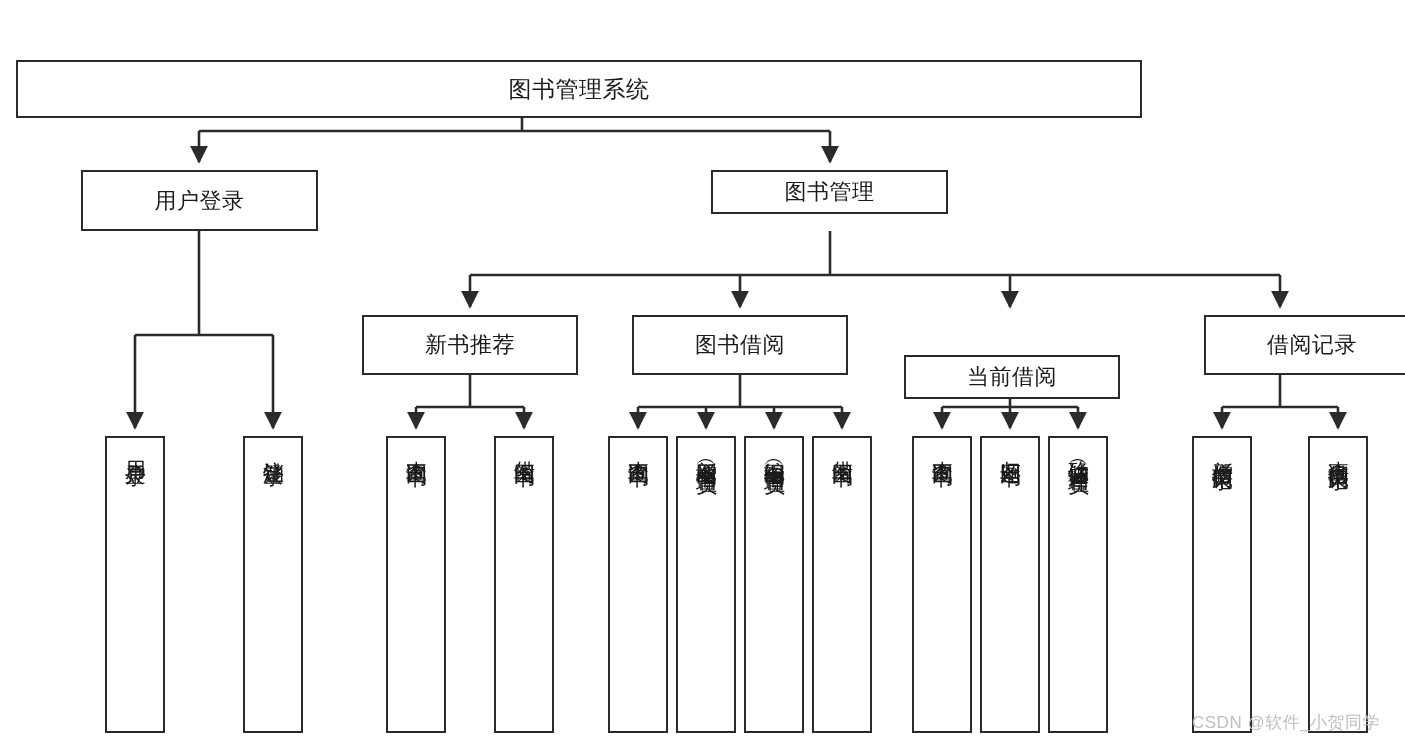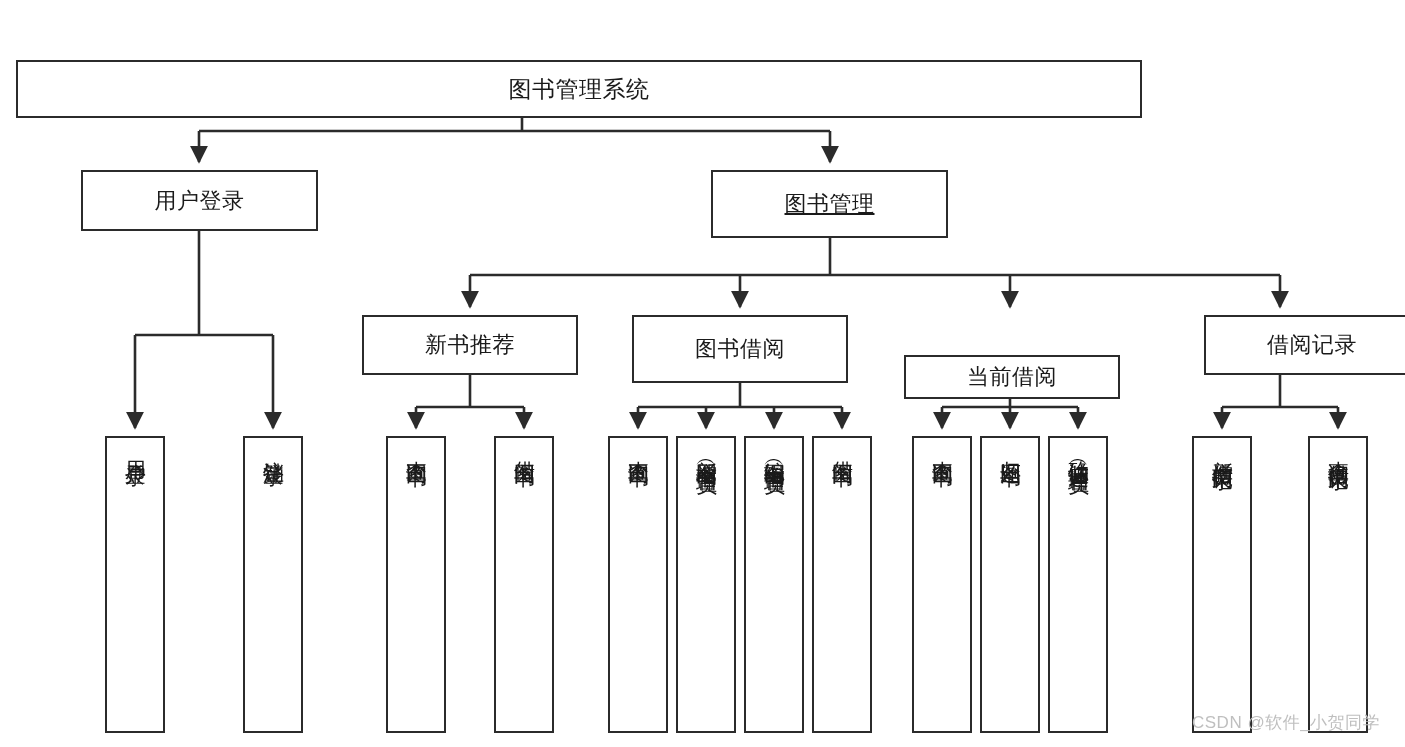--- a/index.html
+++ b/index.html
@@ -137,29 +137,29 @@
   </svg>
 
   <div class="node horiz root" style="left:16px; top:12px; width:1126px; height:58px;margin-top:48px;">
     <span class="node-label">图书管理系统</span>
   </div>
 
   <div class="node horiz" style="left:81px; top:170px; width:237px; height:61px;">
     <span class="node-label">用户登录</span>
   </div>
 
-  <div class="node horiz" style="left:711px; top:170px; width:237px; height:68px;text-decoration:underline;">
+  <div class="node horiz" style="left:711px; top:170px; width:237px; height:44px;">
     <span class="node-label">图书管理</span>
   </div>
 
   <div class="node horiz" style="left:362px; top:315px; width:216px; height:60px;">
     <span class="node-label">新书推荐</span>
   </div>
 
-  <div class="node horiz" style="left:632px; top:315px; width:216px; height:68px;">
+  <div class="node horiz" style="left:632px; top:315px; width:216px; height:60px;">
     <span class="node-label">图书借阅</span>
   </div>
 
   <div class="node horiz" style="left:904px; top:315px; width:216px; height:44px;margin-top:40px;">
     <span class="node-label">当前借阅</span>
   </div>
 
   <div class="node horiz" style="left:1172px; top:315px; width:216px; height:60px;margin-left:32px;">
     <span class="node-label">借阅记录</span>
   </div>

